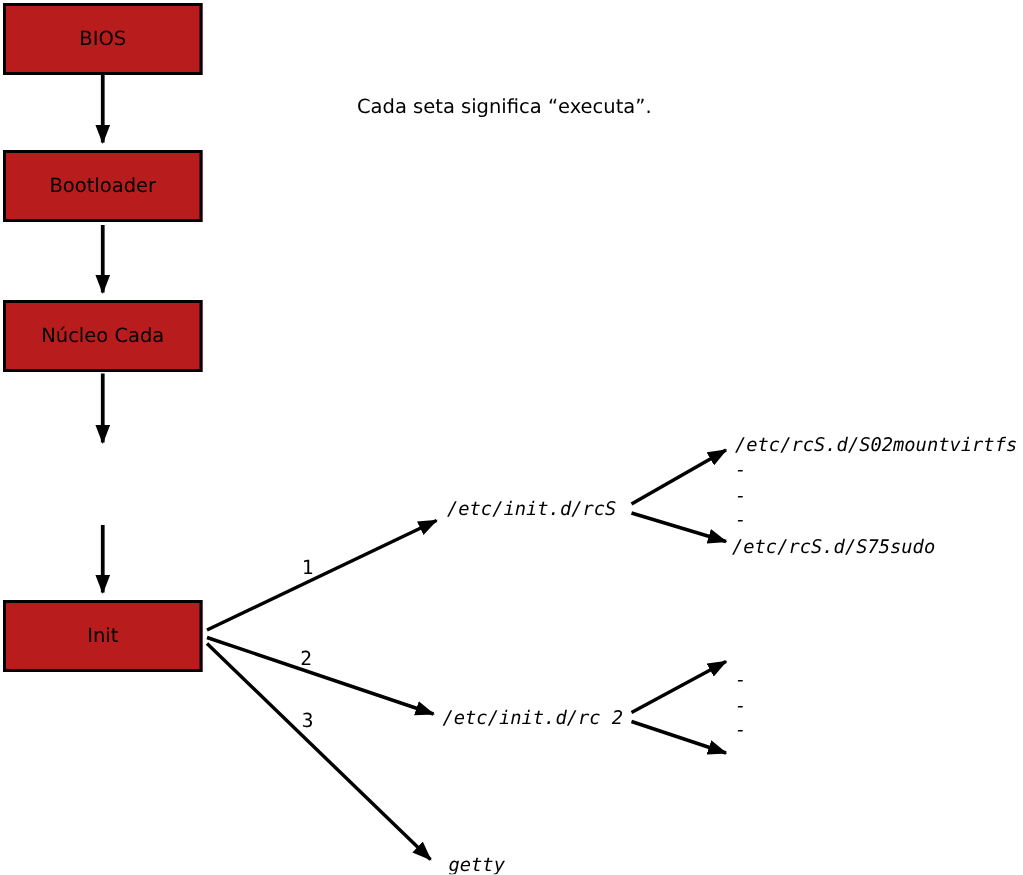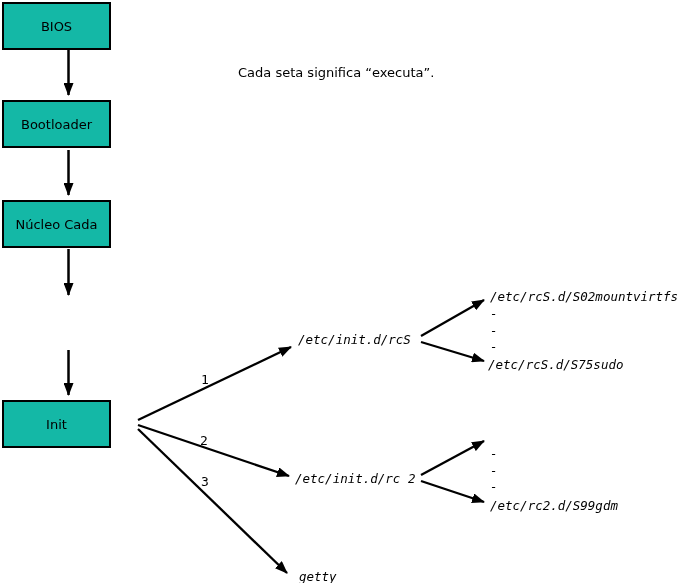--- a/index.html
+++ b/index.html
@@ -18,25 +18,25 @@
   }
   .arrows {
     position: absolute;
     left: 0;
     top: 0;
     pointer-events: none;
   }
   .box {
     position: absolute;
     left: 2px;
-    width: 109px;
+    width: 133px;
     height: 48px;
     box-sizing: border-box;
     border: 2px solid #000000;
-    background: #14b8a6;
+    background: #b91c1c;
     display: flex;
     align-items: center;
     justify-content: center;
     font-size: 13px;
   }
   .note {
     position: absolute;
     left: 238px;
     top: 72px;
     transform: translateY(-50%);
@@ -110,17 +110,16 @@
   <div class="mono" style="left:490px; top:296px">/etc/rcS.d/S02mountvirtfs</div>
   <div class="mono" style="left:490px; top:313px">-</div>
   <div class="mono" style="left:490px; top:330px">-</div>
   <div class="mono" style="left:490px; top:346px">-</div>
   <div class="mono" style="left:488px; top:364px">/etc/rcS.d/S75sudo</div>
 
   <div class="mono" style="left:295px; top:478px">/etc/init.d/rc 2</div>
   <div class="mono" style="left:490px; top:453px">-</div>
   <div class="mono" style="left:490px; top:470px">-</div>
   <div class="mono" style="left:490px; top:486px">-</div>
-  <div class="mono" style="left:490px; top:505px">/etc/rc2.d/S99gdm</div>
 
   <div class="mono" style="left:299px; top:576px">getty</div>
 
 </div>
 
 </body></html>

